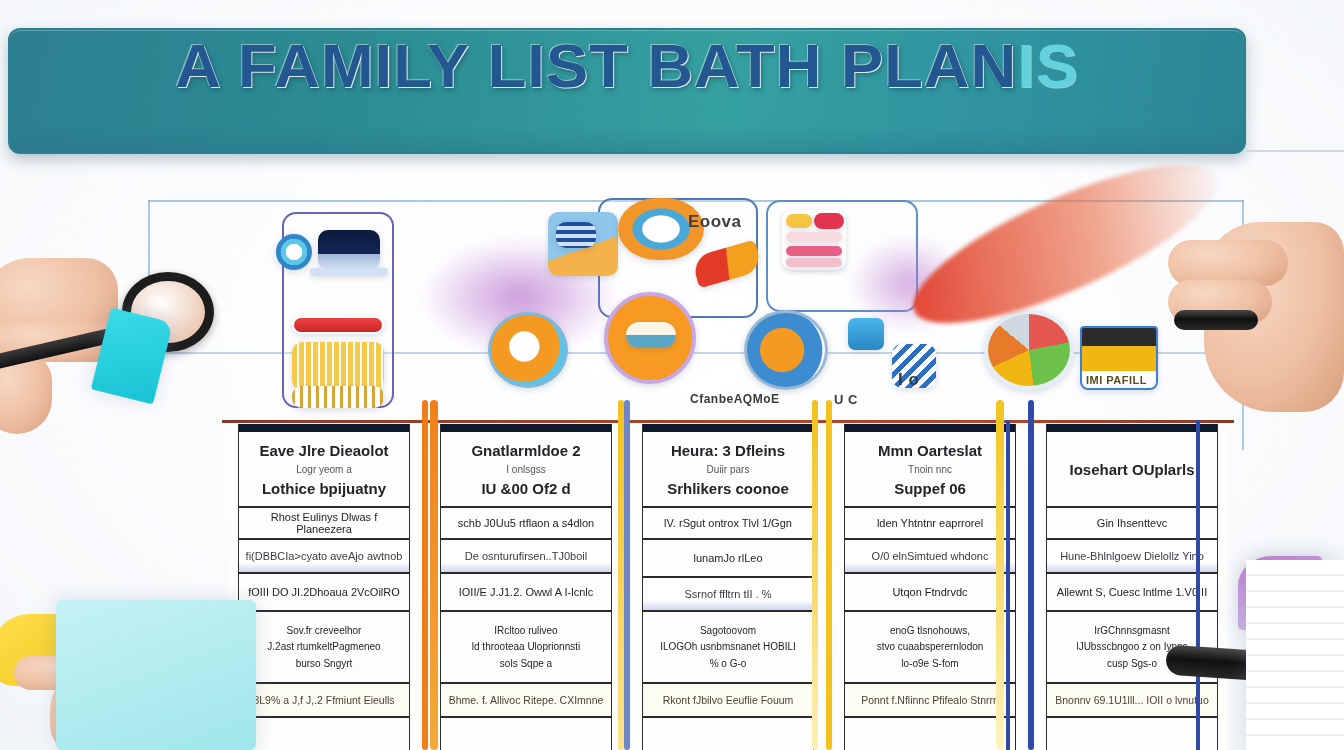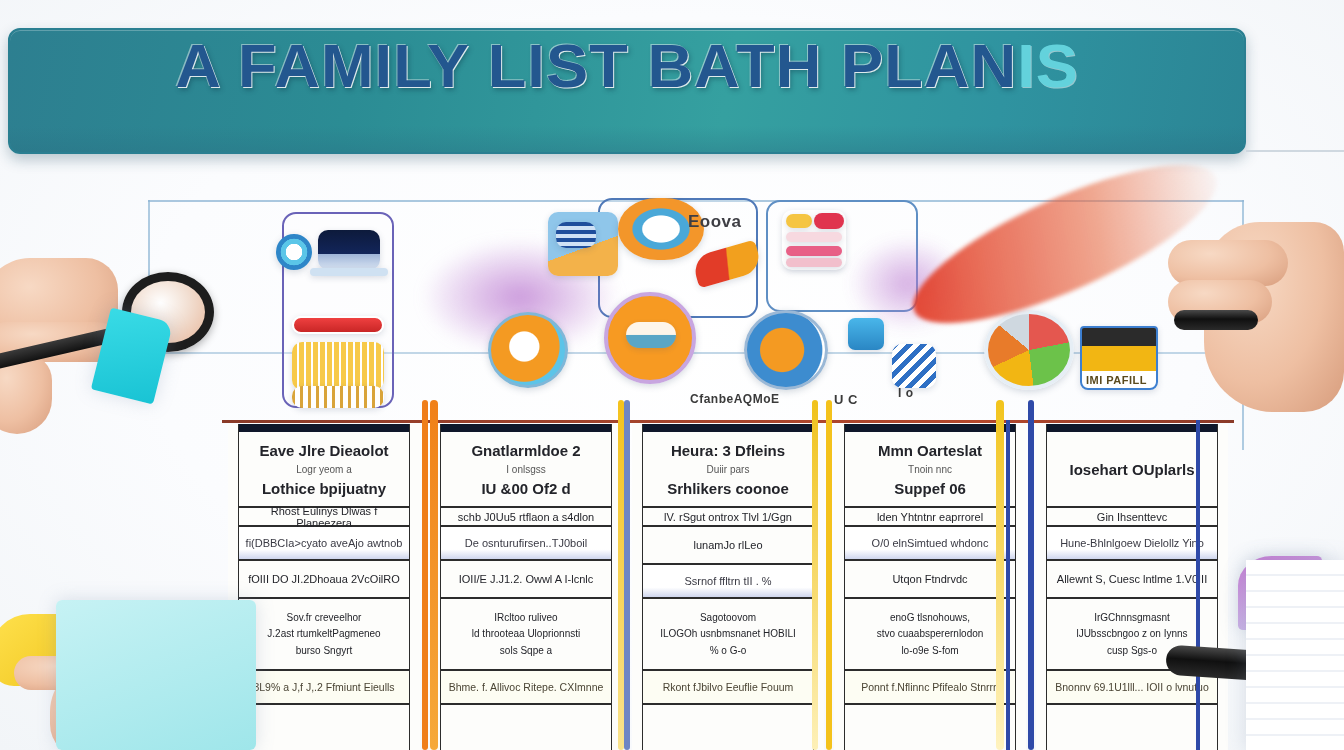--- a/index.html
+++ b/index.html
@@ -75,21 +75,21 @@
   .divider i { position:absolute; left:2px; top:-24px; bottom:0; width:6px;
                border-radius:3px; }
 
   .cell { border-bottom:2px solid #2c2c2c; display:flex; flex-direction:column;
           align-items:center; justify-content:center; padding:4px 6px;
           text-align:center; color:#23242a; }
   .cell.head { height:84px; border-top:8px solid #0f172a; gap:5px; }
   .cell.head .h1 { font-size:15px; font-weight:700; filter:blur(.25px); }
   .cell.head .h2 { font-size:10px; color:#555; filter:blur(.4px); }
   .cell.head .h3 { font-size:15px; font-weight:700; filter:blur(.3px);text-align:center; }
-  .cell.r1 { height:19px; font-size:11px; filter:blur(.35px); }
+  .cell.r1 { height:32px; font-size:11px; filter:blur(.35px); }
   .cell.r2 { height:34px; font-size:11px; filter:blur(.45px); color:#3a3a44;
              background:linear-gradient(180deg,#ffffff 70%, #cfd6ee 100%); }
   .cell.r3 { height:38px; font-size:11px; filter:blur(.4px); }
   .cell.r4 { height:72px; font-size:10px; line-height:1.55; filter:blur(.45px); gap:1px;}
   .cell.r5 { height:34px; font-size:10.5px; filter:blur(.4px); color:#4a4434;
              background:#fdfdf3; }
   .cell.r6 { flex:1; border-bottom:none; }
 
   
   .table-rail { position:absolute; left:222px; top:420px; width:1012px; height:3px;
@@ -213,21 +213,21 @@
   <div class="chip" style="left:1080px; top:326px; width:78px; height:64px; border-radius:4px 4px 8px 8px;
        background: linear-gradient(180deg,#2b2b2b 0 30%, #f2b613 30% 72%, #ffffff 72% 100%);
        border:2px solid #3d7fd0;"></div>
   <div class="icon-cap" style="left:1086px; top:374px; font-size:11px; color:#5a4a1e;">IMI PAFILL</div>
 
   <div class="red-swoosh" style="left:900px; top:198px; width:330px; height:92px;"></div>
 
   <div class="icon-cap" style="left:688px; top:212px; font-size:17px; color:#3e3e44;">Eoova</div>
   <div class="icon-cap" style="left:690px; top:392px; font-size:12px;">CfanbeAQMoE</div>
   <div class="icon-cap" style="left:834px; top:392px; font-size:13px;">U C</div>
-  <div class="icon-cap" style="left:898px; top:386px; font-size:12px;">I  o</div>
+  <div class="icon-cap" style="left:898px; top:370px; font-size:17px;">I  o</div>
 
   <div class="table-rail"></div>
   <div class="table-wrap">
     <div class="tbl" id="tbl">
         <div class="col">
           <div class="col-inner">
             <div class="cell head">
               <div class="h1">Eave Jlre Dieaolot</div>
               <div class="h2">Logr yeom a</div>
               <div class="h3">Lothice bpijuatny</div>

